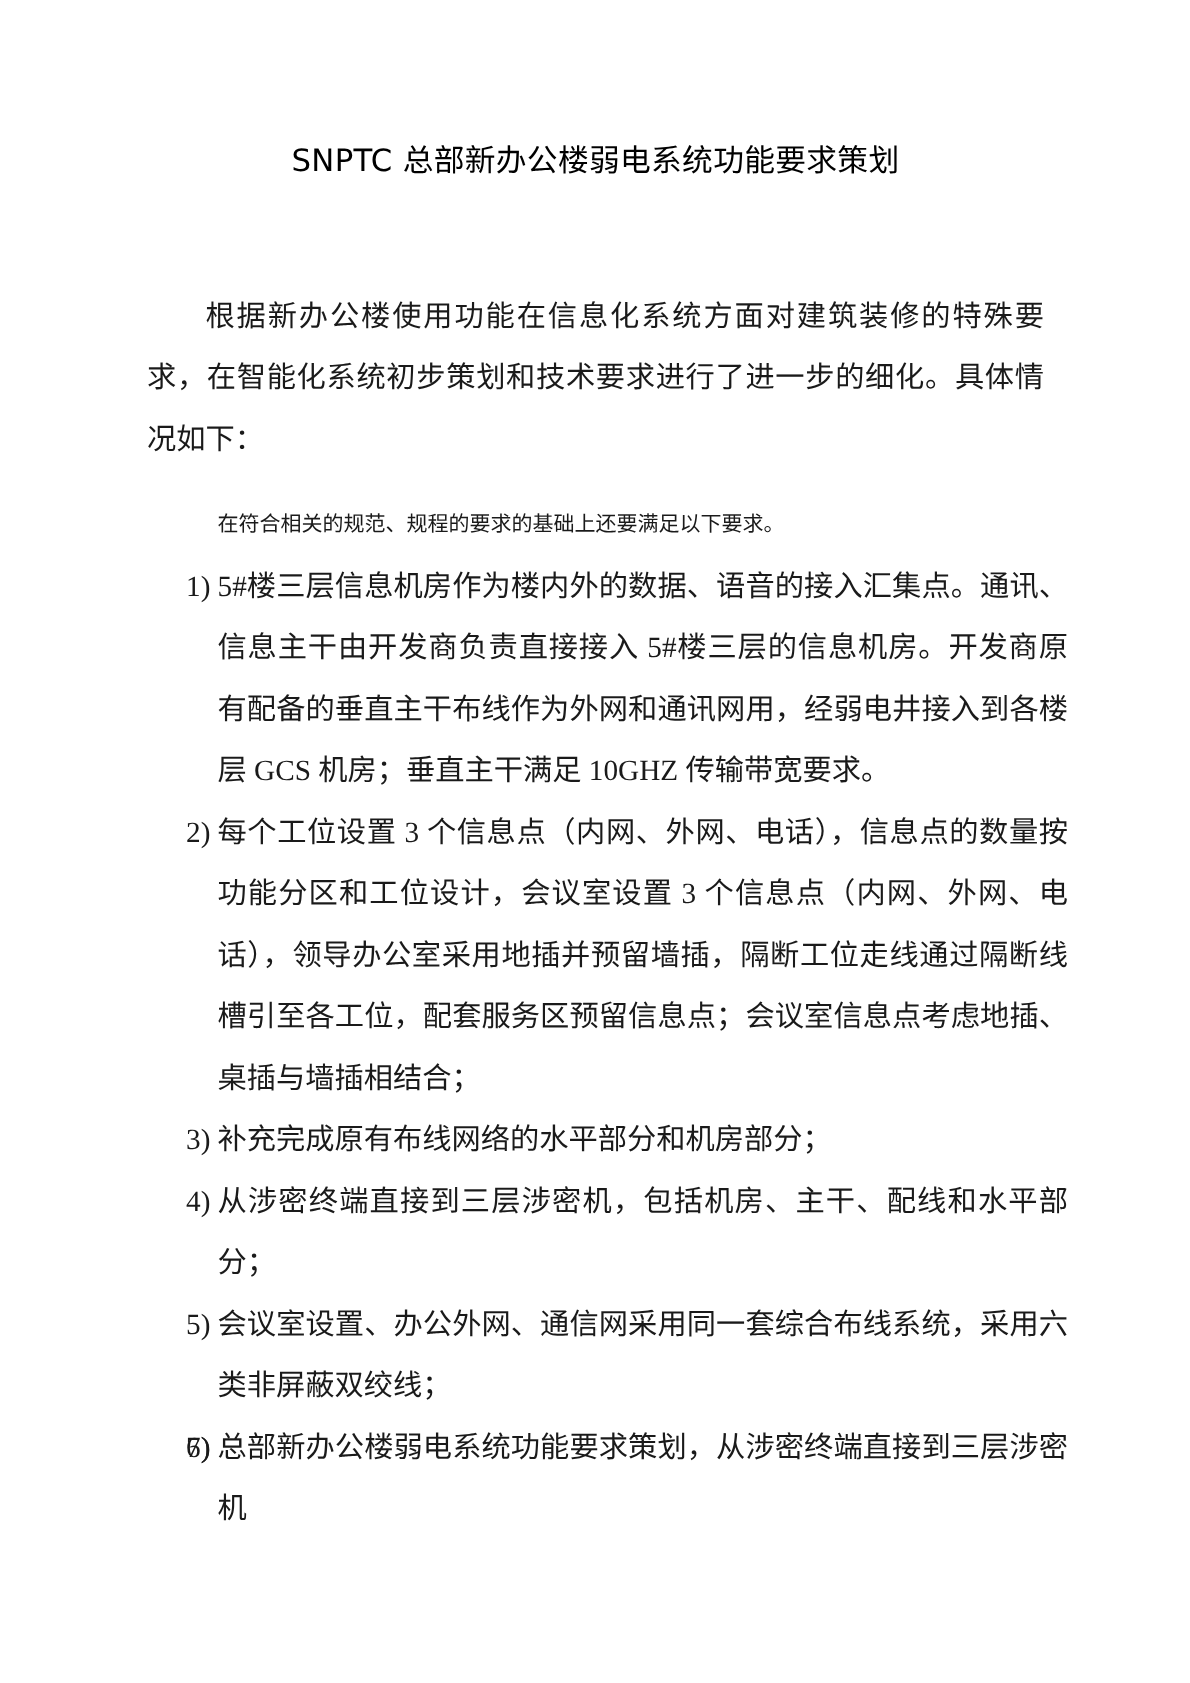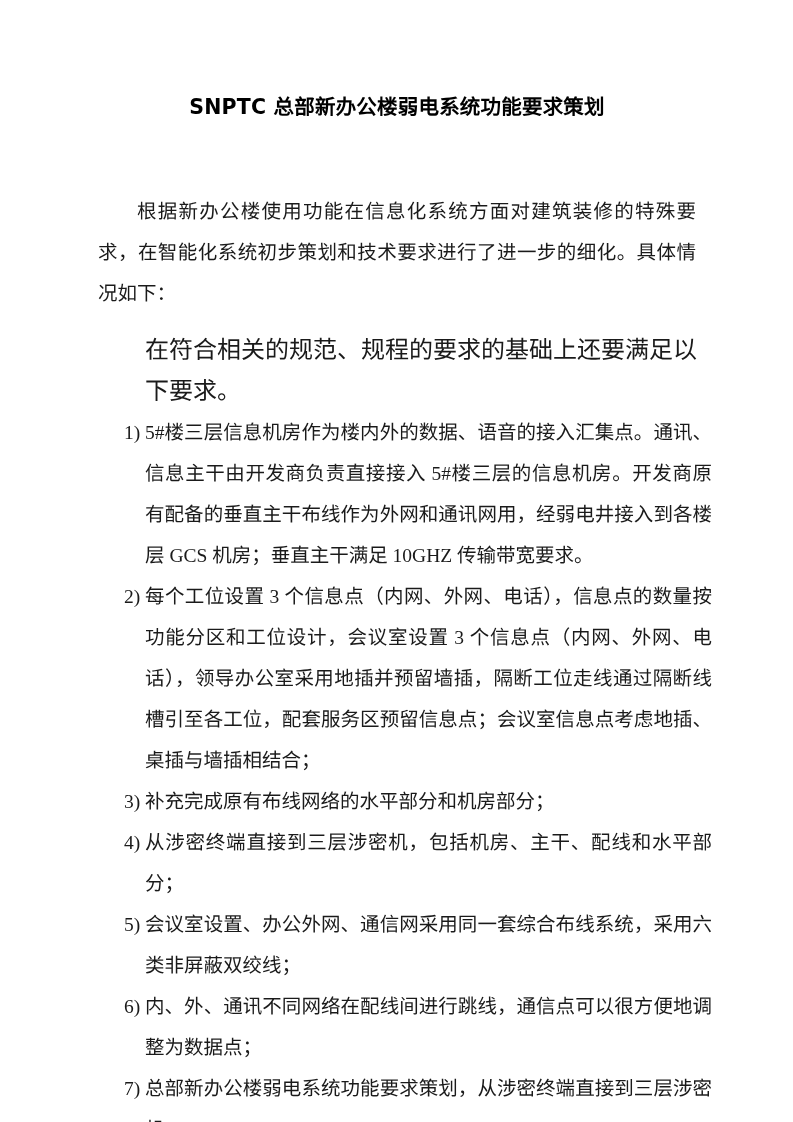--- a/index.html
+++ b/index.html
@@ -28,21 +28,21 @@
   .content {
     position: absolute;
     left: 82px;
     top: 0;
     width: 630px;
   }
 
   
   .doc-title {
     font-family: "DejaVu Sans", "Liberation Sans", sans-serif;
-    font-weight: bold;
+    font-weight: normal;
     font-size: 20.5px;
     line-height: 30px;
     text-align: center;
     letter-spacing: 0.2px;
     margin: 0;
     padding-top: 92px;
     color: #000;
     white-space: nowrap;
   }
 
@@ -64,21 +64,21 @@
     font-weight: bold;
     font-size: 19.5px;
     line-height: 41px;
     margin: 0;
     padding-top: 6px;
     color: #000;
   }
 
   
   .sub-intro {
-    font-size: 24px;
+    font-size: 14px;
     line-height: 41px;
     margin: 0;
     padding-left: 63px;
     color: #1a1a1a;
   }
 
   
   .num-list {
     list-style: none;
     margin: 0;
@@ -145,21 +145,20 @@
         <span class="num-text">从涉密终端直接到三层涉密机，包括机房、主干、配线和水平部分；</span>
       </li>
 
       <li class="num-item">
         <span class="num-marker">5)</span>
         <span class="num-text">会议室设置、办公外网、通信网采用同一套综合布线系统，采用六类非屏蔽双绞线；</span>
       </li>
 
       <li class="num-item">
         <span class="num-marker">6)</span>
-        <span class="num-text">内、外、通讯不同网络在配线间进行跳线，通信点可以很方便地调整为数据点；</span>
       </li>
 
       <li class="num-item">
         <span class="num-marker">7)</span>
         <span class="num-text">总部新办公楼弱电系统功能要求策划，从涉密终端直接到三层涉密机</span>
       </li>
 
     </ol>
 
   </div>

